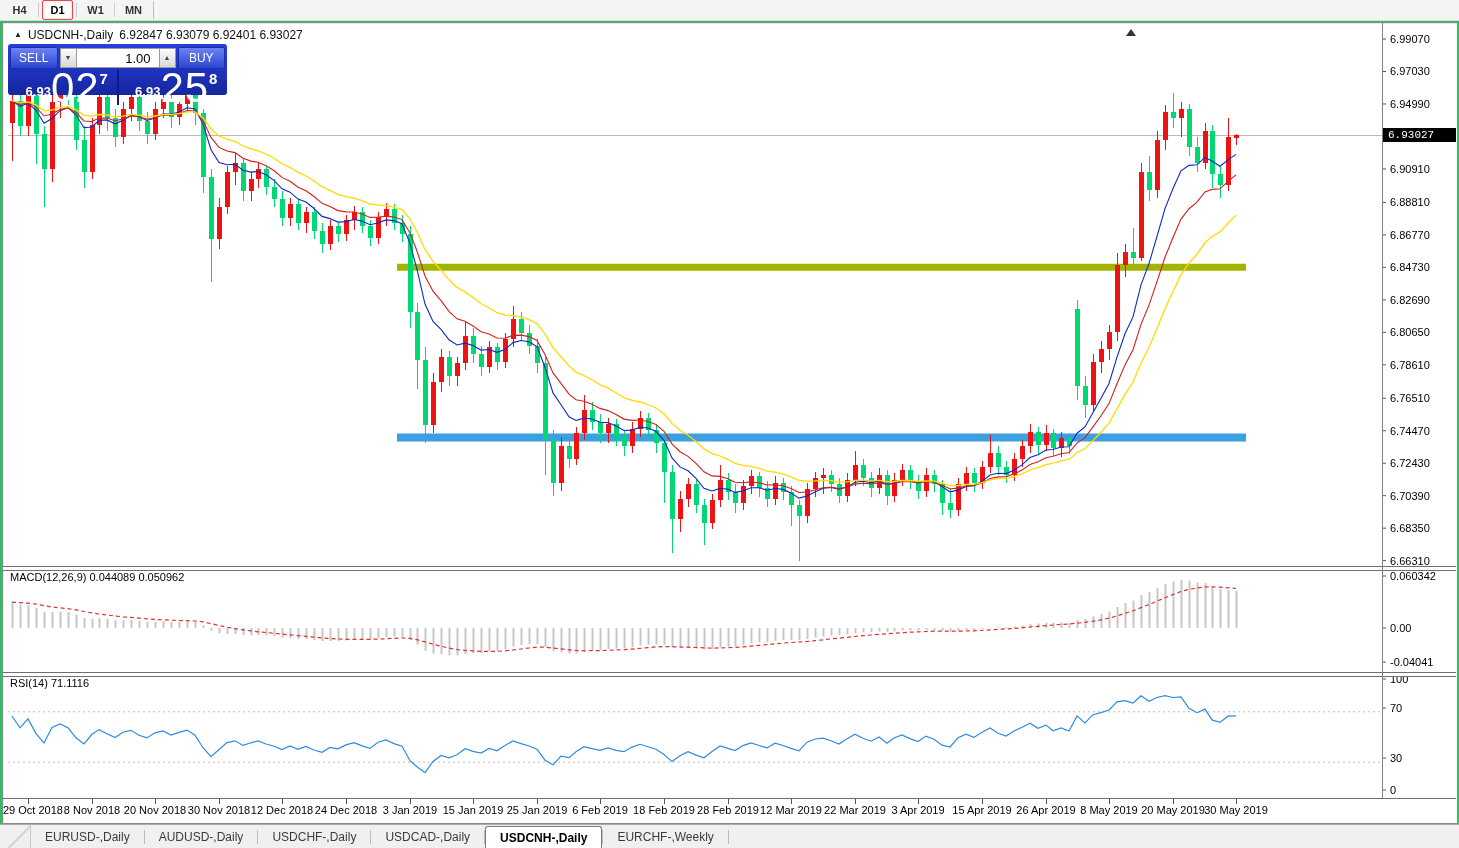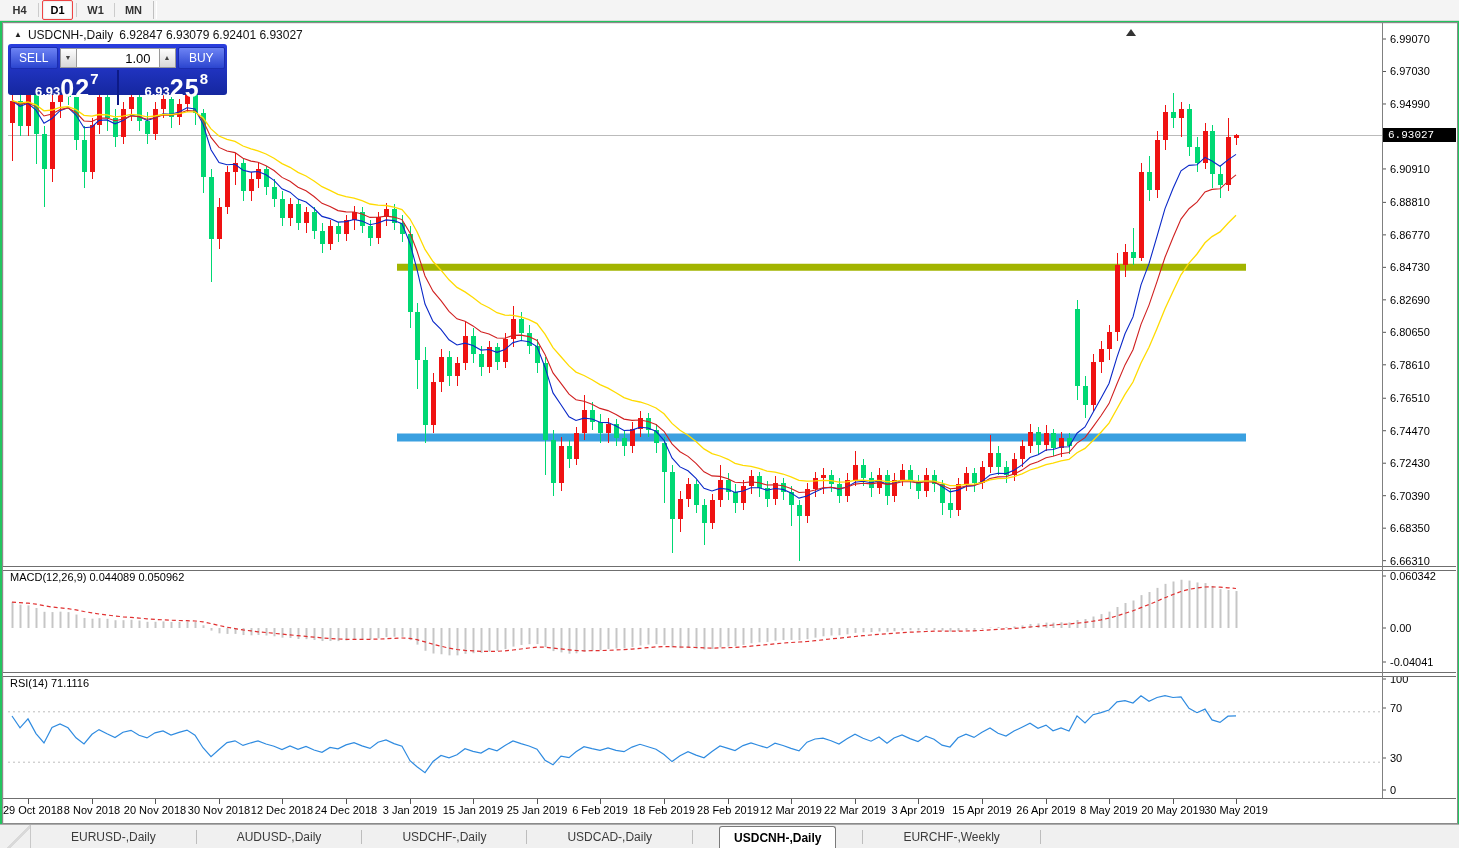--- a/index.html
+++ b/index.html
@@ -38,34 +38,34 @@
   .tp-btn{height:20px;line-height:20px;width:52px;text-align:center;color:#fff;font-size:12px;
     background:linear-gradient(#6d83f4,#2b45cf);border:1px solid #1b2db0;border-radius:2px;cursor:pointer;}
   #tp-vol-wrap{display:flex;align-items:center;margin:0 2px;flex:1;}
   .tp-spin{width:15px;height:18px;background:linear-gradient(#fdfdfd,#d8d8d8);border:1px solid #9a9a9a;
     font-size:7px;color:#444;text-align:center;line-height:18px;cursor:pointer;}
   #tp-volume{width:74px;height:18px;border:1px solid #9a9a9a;border-left:none;border-right:none;
     font-size:13px;text-align:right;padding:0 8px 0 0;font-family:"Liberation Sans",sans-serif;}
   #tp-prices{display:flex;height:35px;}
   .tp-price{flex:1;display:flex;align-items:flex-end;justify-content:center;color:#fff;padding-bottom:2px;}
   .tp-price .small{font-size:13px;font-weight:bold;margin-bottom:4px;margin-left:8px;}
-  .tp-price .big{font-size:25px;font-weight:bold;line-height:30px;letter-spacing:1px;}
+  .tp-price .big{font-size:42px;font-weight:normal;line-height:30px;letter-spacing:1px;}
   .tp-price .sup{font-size:15px;font-weight:bold;align-self:flex-start;margin-top:0px;}
   #tp-prices .divider{width:2px;background:#0d1a86;margin:0 1px;}
 
   
   .ind-label{position:absolute;left:10px;font-size:11px;color:#000;z-index:12;}
 
   
   #price-tag{position:absolute;left:1383px;top:128px;width:73px;height:14px;background:#000;color:#fff;
     font-size:11px;line-height:14px;padding-left:5px;box-sizing:border-box;z-index:12;font-family:Liberation Mono, monospace;}
 
   
   #tabbar{position:absolute;left:0;top:824px;width:1459px;height:24px;background:#f0f0f0;
-    border-top:1px solid #ababab;display:flex;align-items:stretch;z-index:20;font-size:12px;gap:26px;}
+    border-top:1px solid #ababab;display:flex;align-items:stretch;z-index:20;font-size:12px;}
   #tab-corner{width:30px;border-right:1px solid #c8c8c8;background:
     linear-gradient(135deg,transparent 55%,#d9d9d9 55%,#d9d9d9 62%,transparent 62%);}
   .chart-tab{display:flex;align-items:center;padding:0 14px;color:#3b3b3b;cursor:pointer;white-space:nowrap;}
   .chart-tab.active{background:#ffffff;border:1px solid #7a7a7a;border-bottom:1px solid #ffffff;
     border-radius:3px 3px 0 0;font-weight:bold;color:#000;margin-top:1px;}
   .tab-sep{width:1px;background:#bdbdbd;margin:5px 0;}
 </style>
 </head>
 <body>
 

